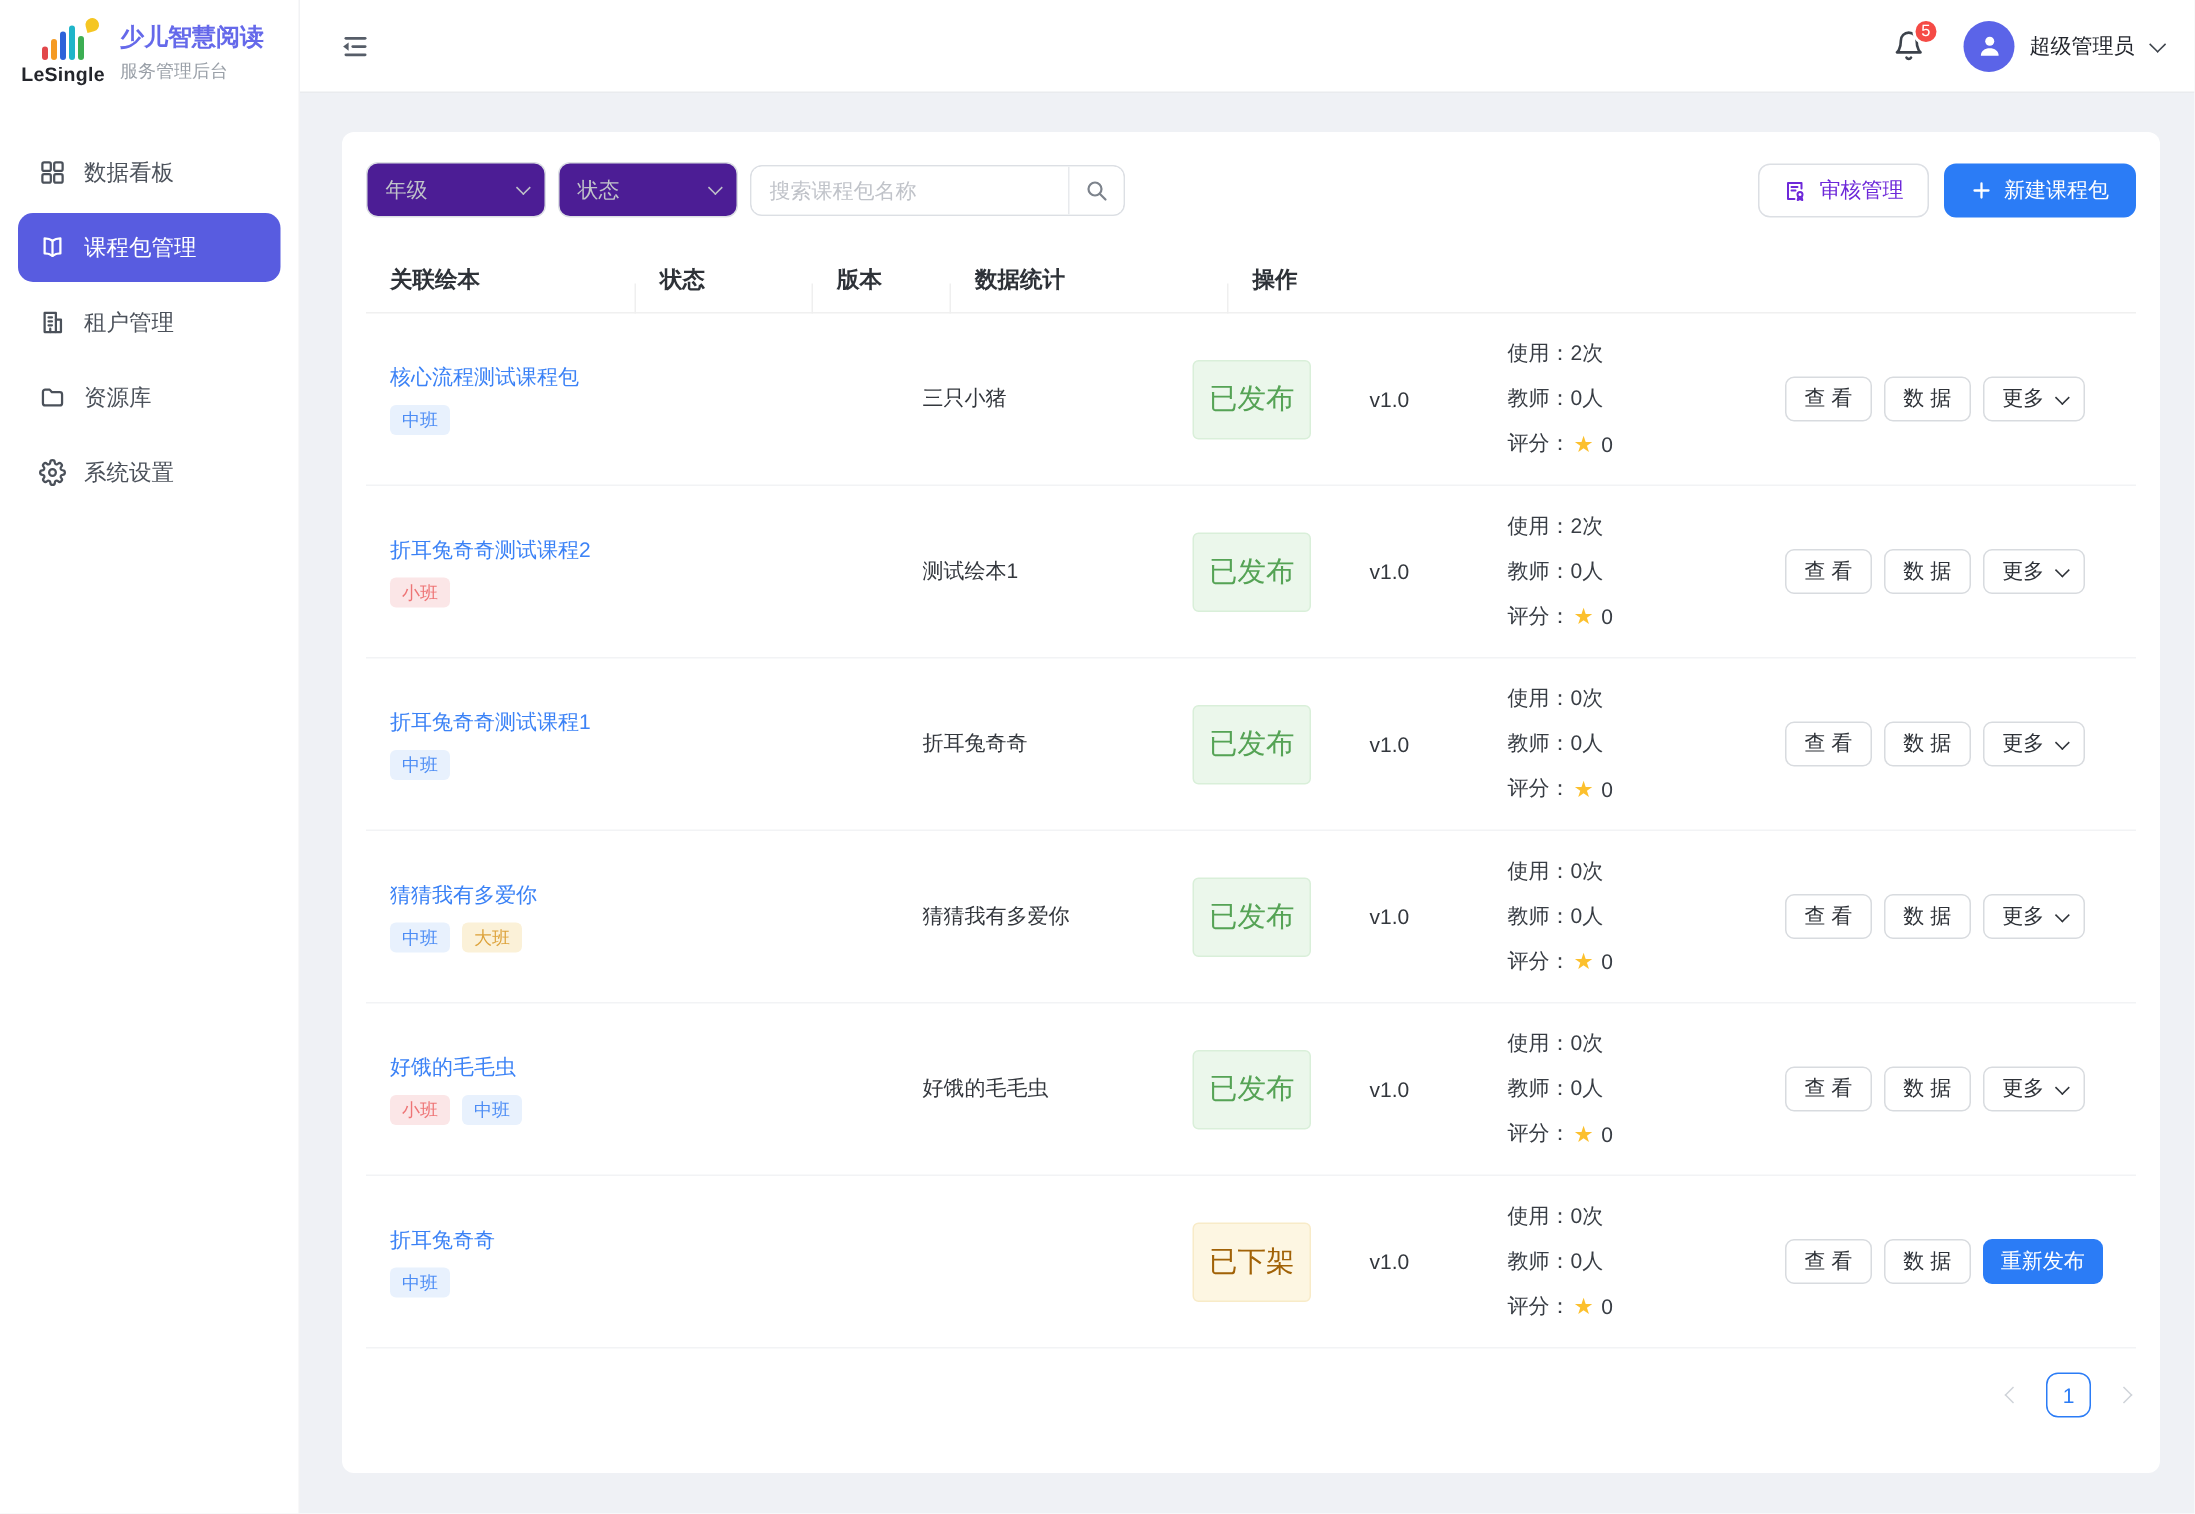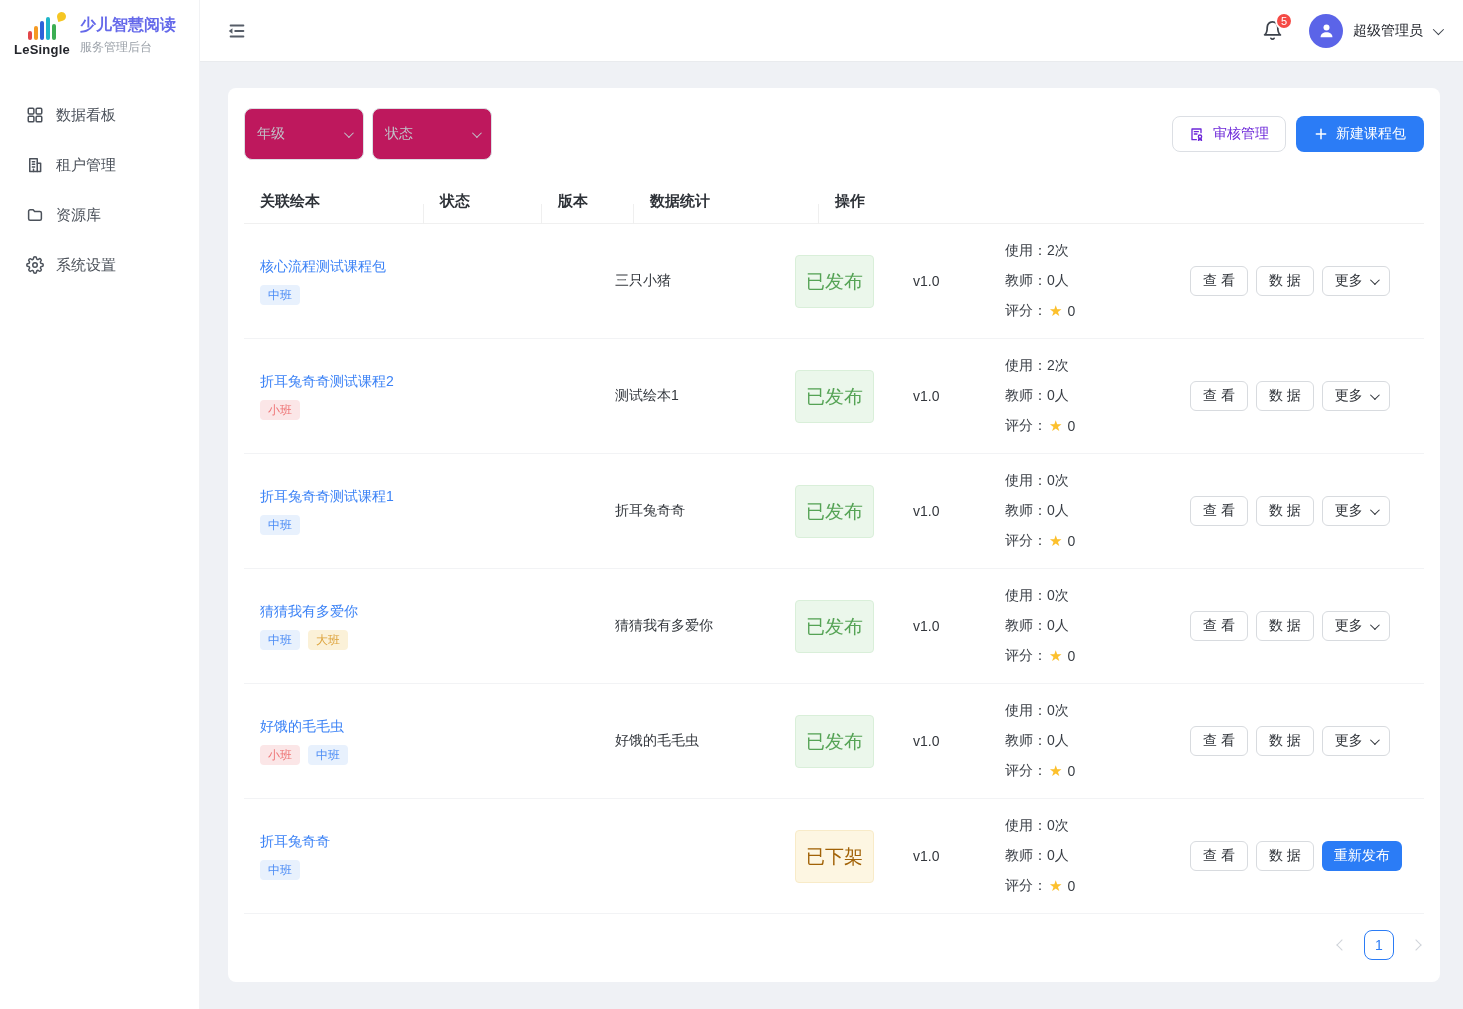--- a/index.html
+++ b/index.html
@@ -34,21 +34,21 @@
   .user-name { margin-left:10px; font-size:14px; color:#23262d; font-weight:500; }
   .caret { display:inline-block; width:8px; height:8px; border-right:1.6px solid currentColor; border-bottom:1.6px solid currentColor; transform:rotate(45deg) translateY(-2px); }
   .user-caret { margin-left:10px; color:#3c424b; }
 
   
   .main { position:absolute; left:200px; top:63px; right:0; bottom:0; padding:25px 23px 27px 28px; }
   .card { background:#fff; border-radius:8px; height:100%; padding:20px 16px 0; display:flex; flex-direction:column; }
 
   
   .filter-row { display:flex; align-items:center; }
-  .select { width:120px; height:52px; border:1px solid #dcdfe4; border-radius:8px; display:flex; align-items:center; justify-content:space-between; padding:0 12px; color:#c0c3c9; font-size:14px; margin-right:8px; cursor:pointer; background:#be185d; }
+  .select { width:120px; height:37px; border:1px solid #dcdfe4; border-radius:8px; display:flex; align-items:center; justify-content:space-between; padding:0 12px; color:#c0c3c9; font-size:14px; margin-right:8px; cursor:pointer; background:#4c1d95; }
   .select .caret { width:7px; height:7px; border-width:1.4px; color:#c0c3c9; }
   .search-box { width:250px; height:34px; border:1px solid #dcdfe4; border-radius:8px; display:flex; overflow:hidden; background:#fff; }
   .search-box input { flex:1; border:none; outline:none; padding:0 12px; font-size:14px; color:#33373d; font-family:inherit; }
   .search-box input::placeholder { color:#c0c3c9; }
   .search-btn { width:37px; border:none; border-left:1px solid #e8eaed; background:#fff; display:flex; align-items:center; justify-content:center; color:#7d838c; cursor:pointer; }
   .search-btn svg { width:16px; height:16px; }
   .toolbar { margin-left:auto; display:flex; gap:10px; }
   .btn-plain { height:36px; display:flex; align-items:center; gap:8px; padding:0 16px; background:#fff; border:1px solid #dcdfe4; border-radius:8px; font-size:14px; color:#6d28d9; cursor:pointer; font-family:inherit; }
   .btn-plain svg { width:16px; height:16px; }
   .btn-primary { height:36px; display:flex; align-items:center; gap:8px; padding:0 18px; background:#2b7cf6; border:none; border-radius:8px; font-size:14px; color:#fff; cursor:pointer; font-family:inherit; }
@@ -116,20 +116,27 @@
   <nav class="nav">
     <div class="nav-item">
       <svg viewBox="0 0 24 24" fill="none" stroke="currentColor" stroke-width="2">
           <rect x="3" y="3" width="7.5" height="7.5" rx="1.5"></rect>
           <rect x="13.5" y="3" width="7.5" height="7.5" rx="1.5"></rect>
           <rect x="3" y="13.5" width="7.5" height="7.5" rx="1.5"></rect>
           <rect x="13.5" y="13.5" width="7.5" height="7.5" rx="1.5"></rect>
         </svg>
       <span>数据看板</span>
     </div>
+    <div class="nav-item active">
+      <svg viewBox="0 0 24 24" fill="none" stroke="currentColor" stroke-width="2" stroke-linejoin="round" stroke-linecap="round">
+          <path d="M12 6c-2-1.6-4.4-2.2-7-2.2v13.5c2.6 0 5 .6 7 2.2 2-1.6 4.4-2.2 7-2.2V3.8c-2.6 0-5 .6-7 2.2z"></path>
+          <path d="M12 6v13.5"></path>
+        </svg>
+      <span>课程包管理</span>
+    </div>
     <div class="nav-item">
       <svg viewBox="0 0 24 24" fill="none" stroke="currentColor" stroke-width="2" stroke-linejoin="round" stroke-linecap="round">
           <rect x="5" y="3.5" width="10" height="17"></rect>
           <path d="M15 9.5h4.5v11H15"></path>
           <path d="M8.5 7.5h3M8.5 11h3M8.5 14.5h3M10 17.5v3"></path>
         </svg>
       <span>租户管理</span>
     </div>
     <div class="nav-item">
       <svg viewBox="0 0 24 24" fill="none" stroke="currentColor" stroke-width="2" stroke-linejoin="round" stroke-linecap="round">
@@ -179,20 +186,29 @@
   <div class="card">
 
     <div class="filter-row">
       <div class="select">
         <span>年级</span>
         <span class="caret"></span>
       </div>
       <div class="select">
         <span>状态</span>
         <span class="caret"></span>
+      </div>
+      <div class="search-box">
+        <input placeholder="搜索课程包名称" style="">
+        <button class="search-btn">
+          <svg viewBox="0 0 24 24" fill="none" stroke="currentColor" stroke-width="2.2" stroke-linecap="round">
+              <circle cx="10.5" cy="10.5" r="6.5"></circle>
+              <path d="M15.5 15.5L21 21"></path>
+            </svg>
+        </button>
       </div>
       <div class="toolbar">
         <button class="btn-plain">
           <svg viewBox="0 0 24 24" fill="none" stroke="currentColor" stroke-width="2" stroke-linejoin="round" stroke-linecap="round">
               <path d="M18 10V4.5H4.5v16H11"></path>
               <path d="M8 8.5h6M8 12h4"></path>
               <circle cx="16.5" cy="16" r="2.5"></circle>
               <path d="M15 18.5l-.8 3 2.3-1.2 2.3 1.2-.8-3"></path>
             </svg>
           <span>审核管理</span>

